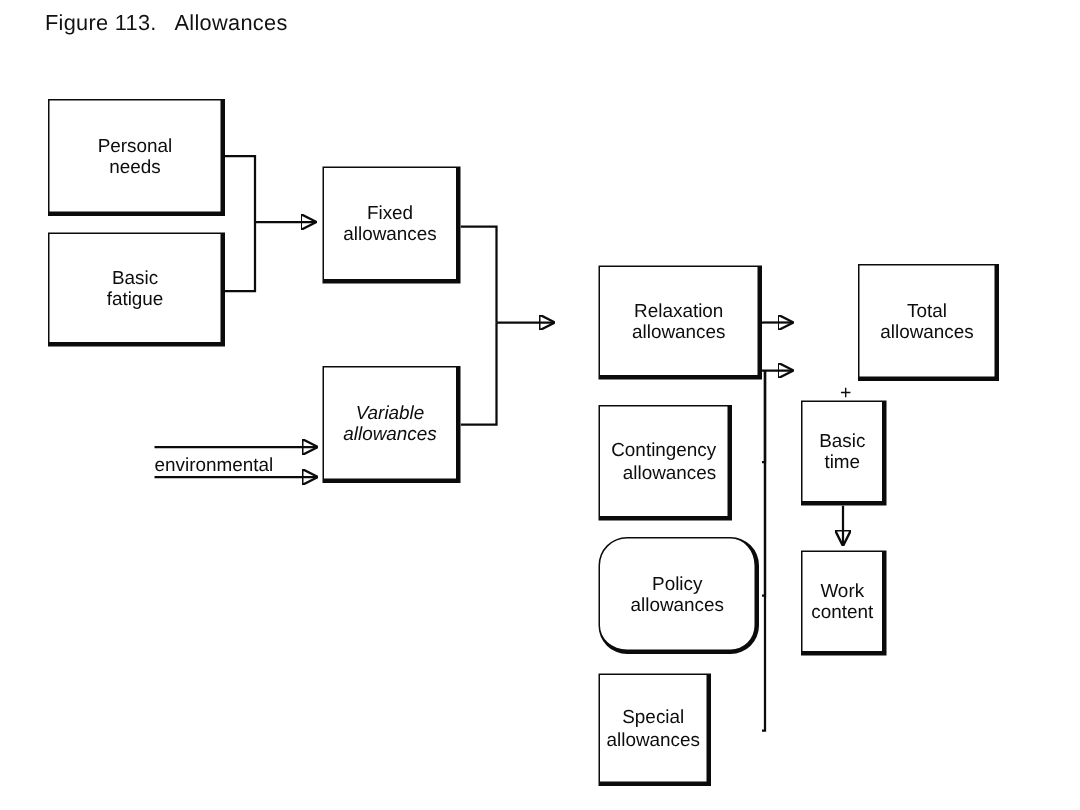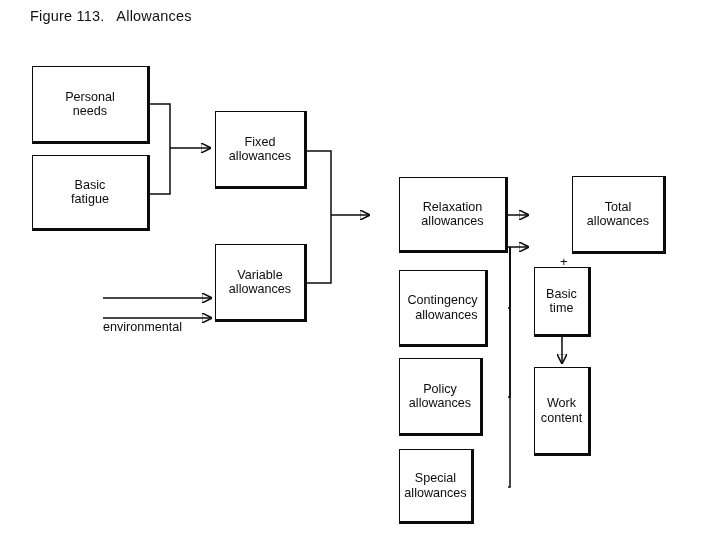--- a/index.html
+++ b/index.html
@@ -125,59 +125,59 @@
   <div class="node" style="left:32px; top:155px; width:118px; height:76px;">
     <span class="node-label">Basic
 fatigue</span>
   </div>
 
   <div class="node" style="left:215px; top:111px; width:92px; height:78px;">
     <span class="node-label">Fixed
 allowances</span>
   </div>
 
-  <div class="node" style="left:215px; top:244px; width:92px; height:78px;">
+  <div class="node" style="left:215px; top:244px; width:92px; height:78px;font-style:italic;">
     <span class="node-label">Variable
 allowances</span>
   </div>
 
   <div class="node" style="left:399px; top:177px; width:109px; height:76px;">
     <span class="node-label">Relaxation
 allowances</span>
   </div>
 
   <div class="node" style="left:399px; top:270px; width:89px; height:77px;text-align:right;">
     <span class="node-label">Contingency
 allowances</span>
   </div>
 
-  <div class="node" style="left:399px; top:358px; width:84px; height:78px;">
+  <div class="node" style="left:399px; top:358px; width:107px; height:78px;border-radius:19px;">
     <span class="node-label">Policy
 allowances</span>
   </div>
 
   <div class="node" style="left:399px; top:449px; width:75px; height:75px;">
     <span class="node-label">Special
 allowances</span>
   </div>
 
   <div class="node" style="left:532px; top:176px; width:94px; height:78px;margin-left:40px;">
     <span class="node-label">Total
 allowances</span>
   </div>
 
   <div class="node" style="left:534px; top:267px; width:57px; height:70px;">
     <span class="node-label">Basic
 time</span>
   </div>
 
-  <div class="node" style="left:534px; top:367px; width:57px; height:89px;">
+  <div class="node" style="left:534px; top:367px; width:57px; height:70px;">
     <span class="node-label">Work
 content</span>
   </div>
 
 
-  <div class="free-label" style="left:103px; top:320px;">environmental</div>
+  <div class="free-label" style="left:103px; top:303px;">environmental</div>
 
 
   <div class="plus-sign" style="left:560px; top:255px;">+</div>
 
 </div>
 
 </body></html>

